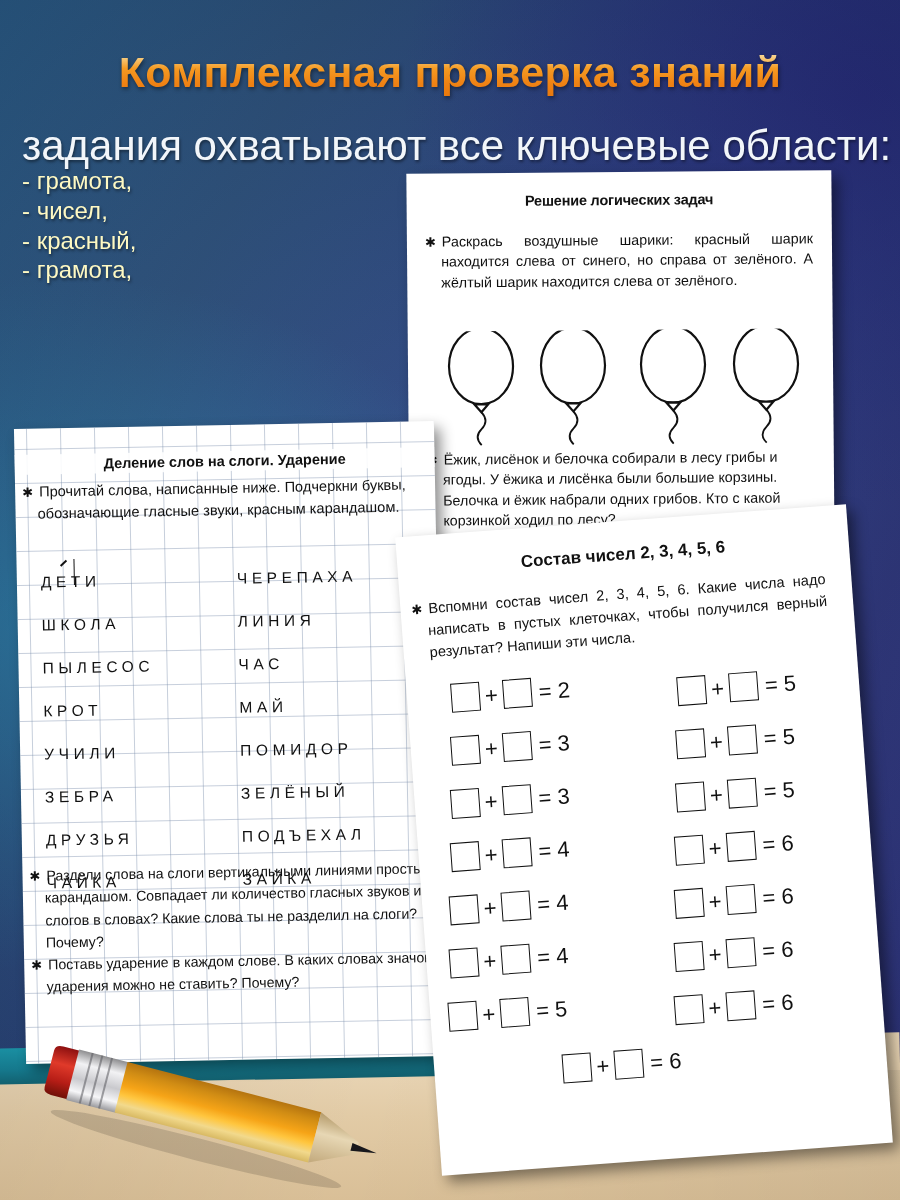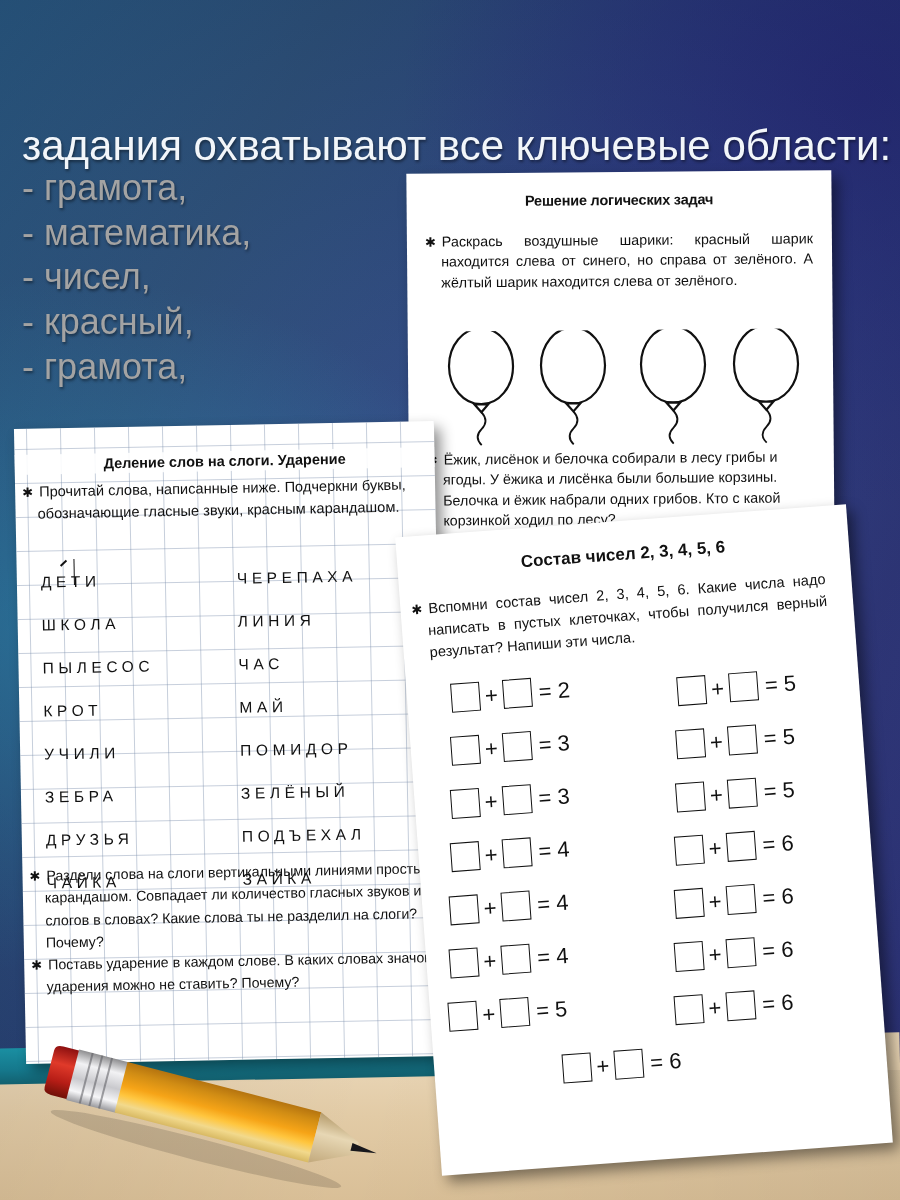--- a/index.html
+++ b/index.html
@@ -49,21 +49,21 @@
     -webkit-background-clip:text;background-clip:text;color:transparent;
     filter:drop-shadow(1px 2px 2px rgba(0,0,0,.45));
   }
   .subline{
     position:absolute;left:22px;top:122px;width:860px;
     font-size:42px;color:#f2f6fa;white-space:nowrap;
     text-shadow:1px 2px 3px rgba(0,0,0,.45);
   }
   .bullets{position:absolute;left:22px;top:166px;width:430px;}
   .bullets li{
-    list-style:none;font-size:36px;color:#a3a3a3;line-height:1.24;
+    list-style:none;font-size:24px;color:#fef9c3;line-height:1.24;
     text-shadow:1px 2px 3px rgba(0,0,0,.45);white-space:nowrap;
   }
   .bullets{padding:0;margin:0;}
 
   
   .sheet{position:absolute;background:#fff;box-shadow:6px 7px 14px rgba(0,0,0,.45);}
   .sheet-inner{position:absolute;inset:0;overflow:hidden;}
 
   
   #sheet-logic{left:408px;top:172px;width:425px;height:385px;transform:rotate(-0.5deg);}
@@ -142,24 +142,24 @@
 
 <div id="stage">
 
   <div class="bg-base"></div>
   <div class="bg-vign"></div>
   <div class="desk"></div>
   <div class="desk-right"></div>
   <div class="desk-shade"></div>
   <div class="teal-band"></div>
 
+  <div class="headline">Комплексная проверка знаний</div>
   <div class="subline">задания охватывают все ключевые области:</div>
   <ul class="bullets">
     <li>- грамота,</li>
-    <li>- математика,</li>
     <li>- чисел,</li>
     <li>- красный,</li>
     <li>- грамота,</li>
   </ul>
 
   <div class="sheet" id="sheet-logic">
     <div class="sheet-inner">
       <div class="title">Решение логических задач</div>
 
       <div class="para1">

